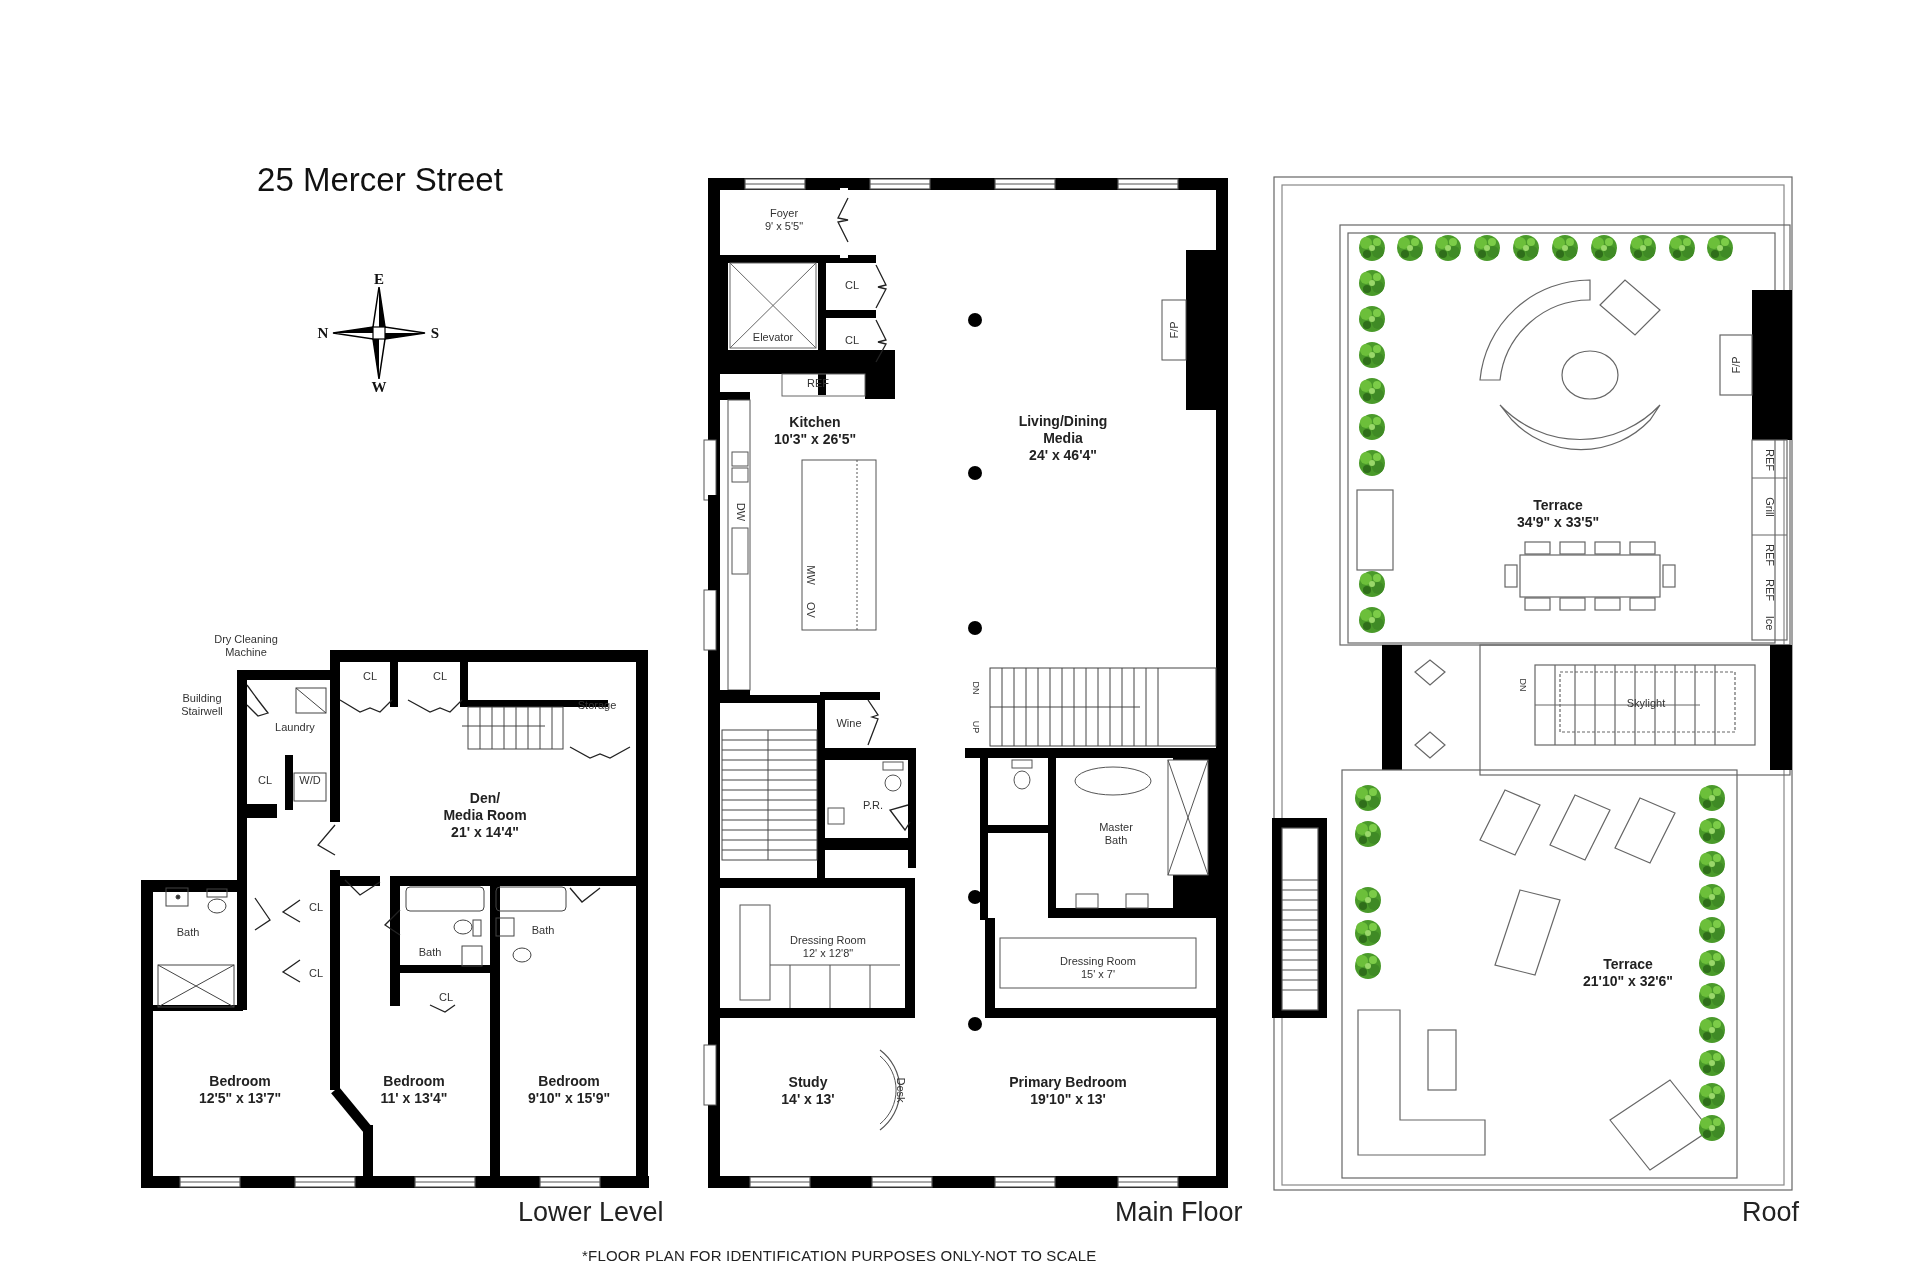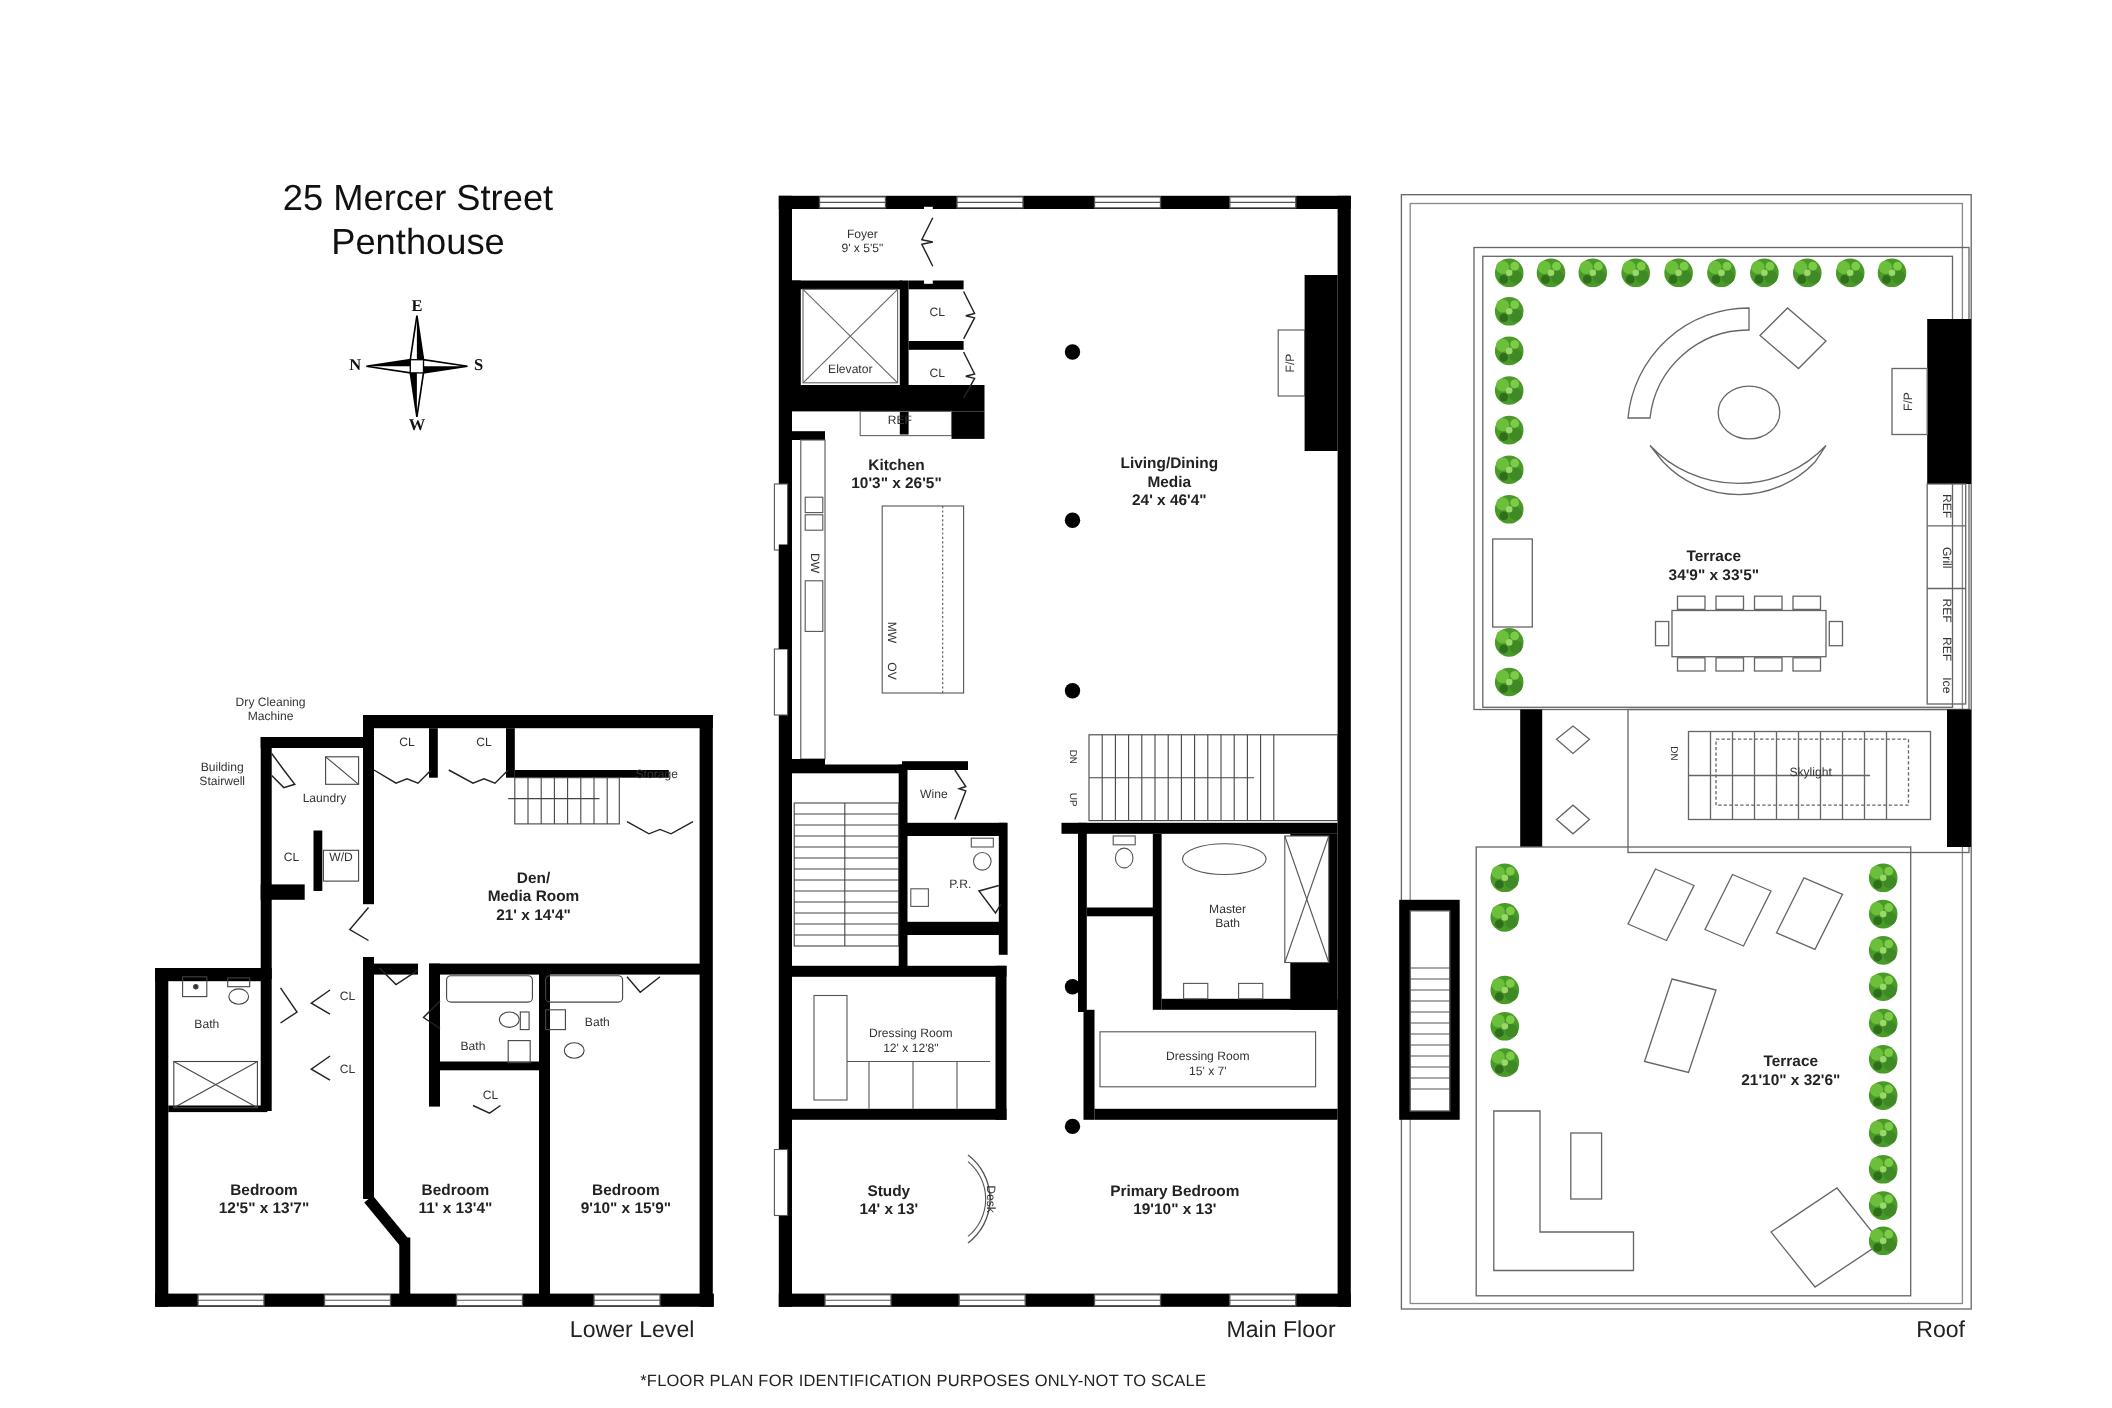--- a/index.html
+++ b/index.html
@@ -1,34 +1,33 @@
 <!DOCTYPE html>
 <html><head>
 <meta charset="utf-8">
 <style>
   html, body { margin:0; padding:0; background:#ffffff; }
   body { width:1920px; height:1280px; position:relative; overflow:hidden; font-family:"Liberation Sans", sans-serif; color:#111; }
   .abs { position:absolute; }
   .title { font-size:33px; text-align:center; width:400px; line-height:40px; color:#111; }
-  .lvl { font-size:21px; color:#222; }
+  .lvl { font-size:27px; color:#222; }
   .footer { font-size:15px; color:#222; letter-spacing:0.2px; }
   .room { position:absolute; text-align:center; font-weight:bold; font-size:14px; line-height:17px; color:#222; transform:translate(-50%,-50%); white-space:nowrap; }
   .room .dim { display:block; font-weight:bold; }
   .small { position:absolute; font-size:11px; color:#333; transform:translate(-50%,-50%); white-space:nowrap; text-align:center; line-height:13px; }
   .small.rot { transform:translate(-50%,-50%) rotate(90deg); }
   .small.rotn { transform:translate(-50%,-50%) rotate(-90deg); }
   svg.plan { position:absolute; left:0; top:0; }
   .compass-letter { position:absolute; font-family:"Liberation Serif", serif; font-weight:bold; font-size:15px; transform:translate(-50%,-50%); }
 </style>
 </head>
 <body>
 
 <div class="abs title" style="left:180px;top:160px;">
   <div>25 Mercer Street</div>
-  <div>Penthouse</div>
 </div>
 
 <div class="abs" style="left:319px;top:273px;width:120px;height:120px;">
   <svg width="120" height="120" viewBox="0 0 120 120">
     <polygon points="60,14 66,54 60,60 54,54" fill="#fff" stroke="#000" stroke-width="1.5"></polygon>
     <polygon points="60,14 66,54 60,60" fill="#000"></polygon>
     <polygon points="60,106 66,66 60,60 54,66" fill="#fff" stroke="#000" stroke-width="1.5"></polygon>
     <polygon points="60,106 54,66 60,60" fill="#000"></polygon>
     <polygon points="14,60 54,54 60,60 54,66" fill="#fff" stroke="#000" stroke-width="1.5"></polygon>
     <polygon points="14,60 54,54 60,60" fill="#000"></polygon>

